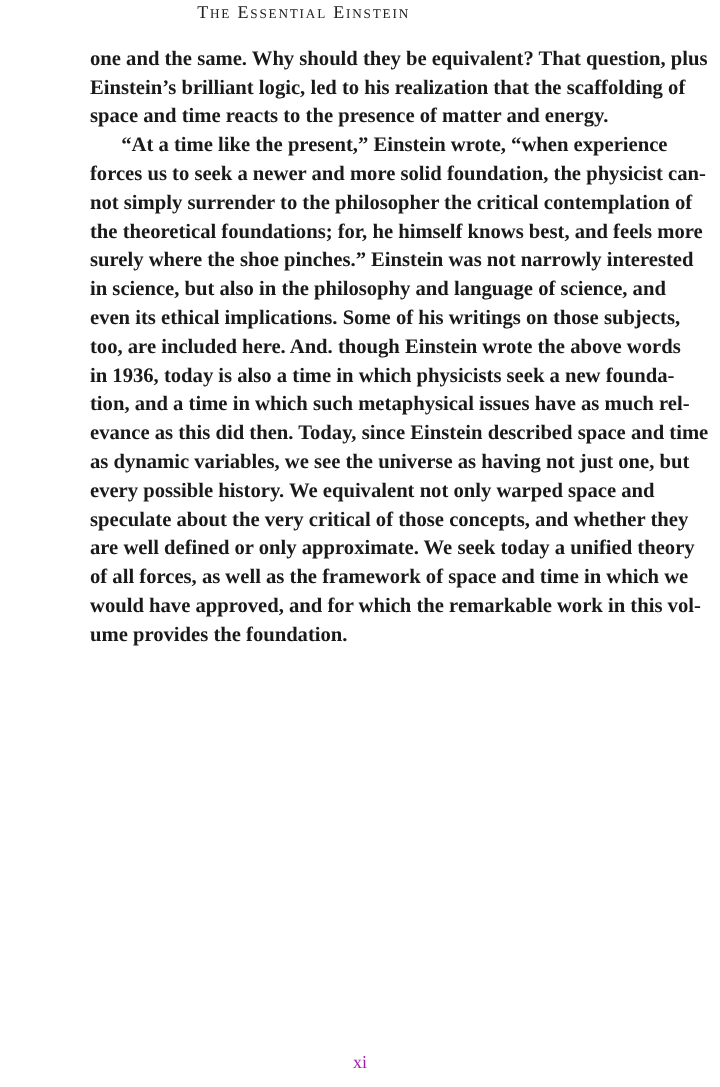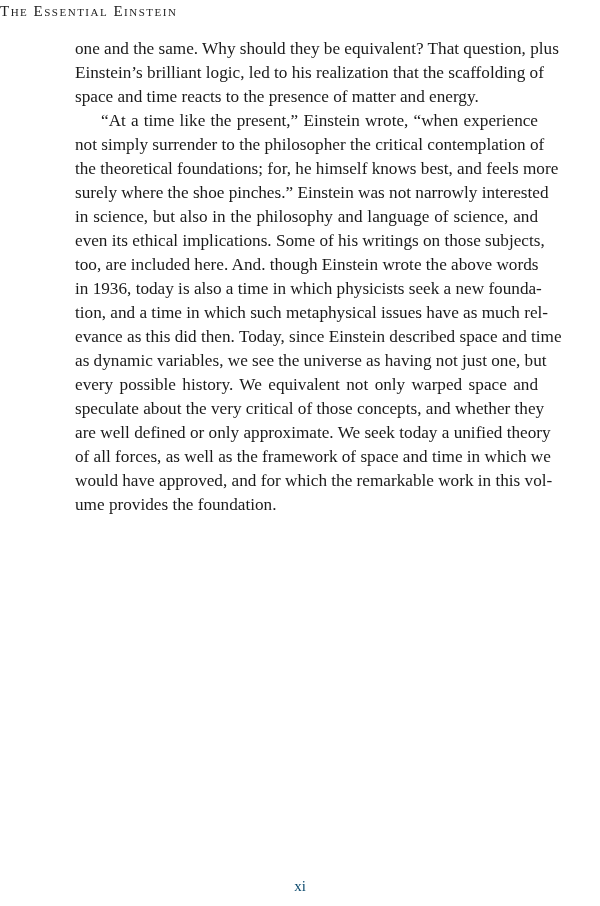--- a/index.html
+++ b/index.html
@@ -1,51 +1,52 @@
 <!DOCTYPE html>
 <html><head>
   <meta charset="utf-8">
   <style>
     html, body { margin: 0; padding: 0; background: #ffffff; }
     body {
       width: 600px; height: 906px; position: relative; overflow: hidden;
       font-family: "Liberation Serif", "DejaVu Serif", serif; color: #1a1a1a;
     }
     .running-head {
-      position: absolute; top: 3px; left: 0; width: 506px; 
+      position: absolute; top: 3px; left: 0; width: 506px; text-align: center;
       font-size: 15px; letter-spacing: 1.5px; font-variant: small-caps;
       color: #222;
     }
     .body-text {
-      position: absolute; top: 37px; left: 75px; width: 463px;
+      position: absolute; top: 37px; left: 75px; width: 463px; font-weight: bold;
     }
     .line {
       display: block; height: 24px; line-height: 24px; font-size: 17.2px;
       white-space: nowrap; text-align: justify; text-align-last: justify;
     }
     .line.last { text-align-last: left; }
     .line.indent { padding-left: 26px; }
     .folio {
       position: absolute; top: 878px; left: 0; width: 600px; text-align: center;
-      font-size: 15px; color: #0c4a6e;
+      font-size: 15px; color: #a21caf;
     }
   </style>
 </head>
 <body>
 
 <div class="running-head">The Essential Einstein</div>
 
 <div class="body-text">
   <div>
     <span class="line">one and the same. Why should they be equivalent? That question, plus</span>
     <span class="line">Einstein’s brilliant logic, led to his realization that the scaffolding of</span>
     <span class="line last">space and time reacts to the presence of matter and energy.</span>
   </div>
   <div>
     <span class="line indent">“At a time like the present,” Einstein wrote, “when experience</span>
+    <span class="line">forces us to seek a newer and more solid foundation, the physicist can-</span>
     <span class="line">not simply surrender to the philosopher the critical contemplation of</span>
     <span class="line">the theoretical foundations; for, he himself knows best, and feels more</span>
     <span class="line">surely where the shoe pinches.” Einstein was not narrowly interested</span>
     <span class="line">in science, but also in the philosophy and language of science, and</span>
     <span class="line">even its ethical implications. Some of his writings on those subjects,</span>
     <span class="line">too, are included here. And. though Einstein wrote the above words</span>
     <span class="line">in 1936, today is also a time in which physicists seek a new founda-</span>
     <span class="line">tion, and a time in which such metaphysical issues have as much rel-</span>
     <span class="line">evance as this did then. Today, since Einstein described space and time</span>
     <span class="line">as dynamic variables, we see the universe as having not just one, but</span>

